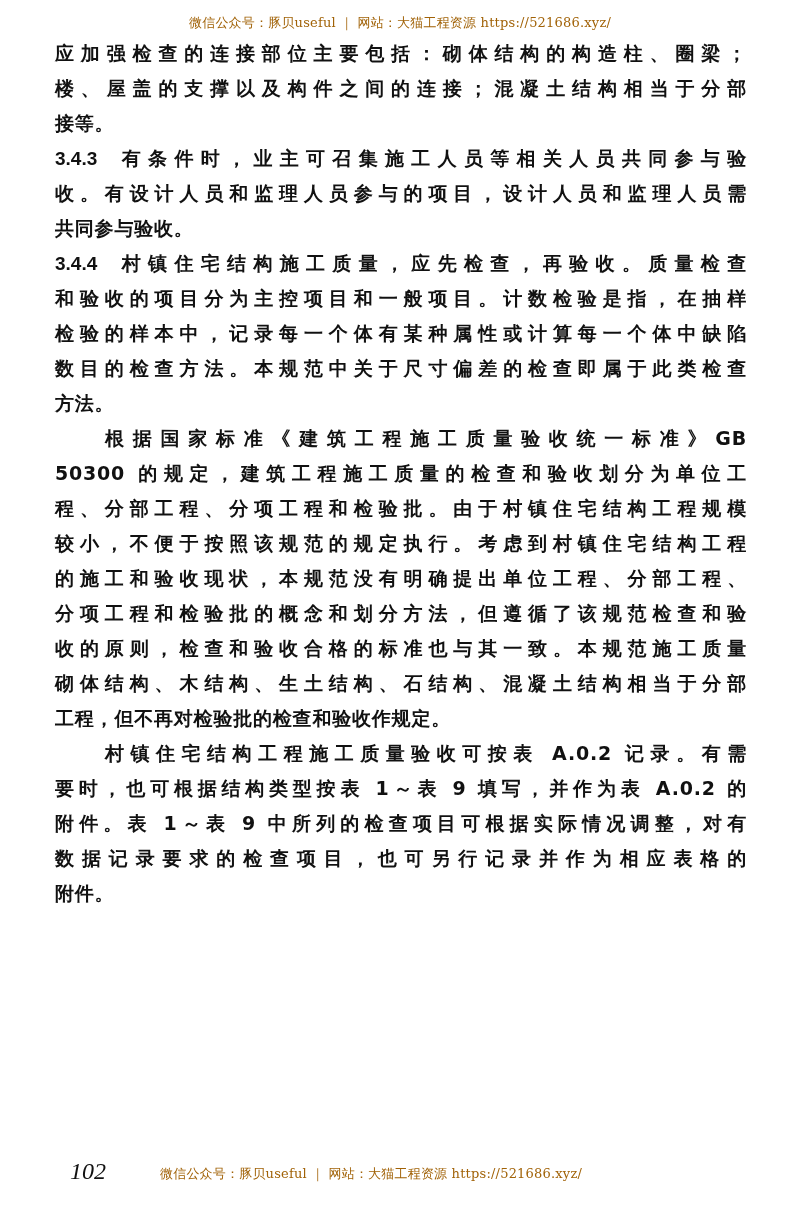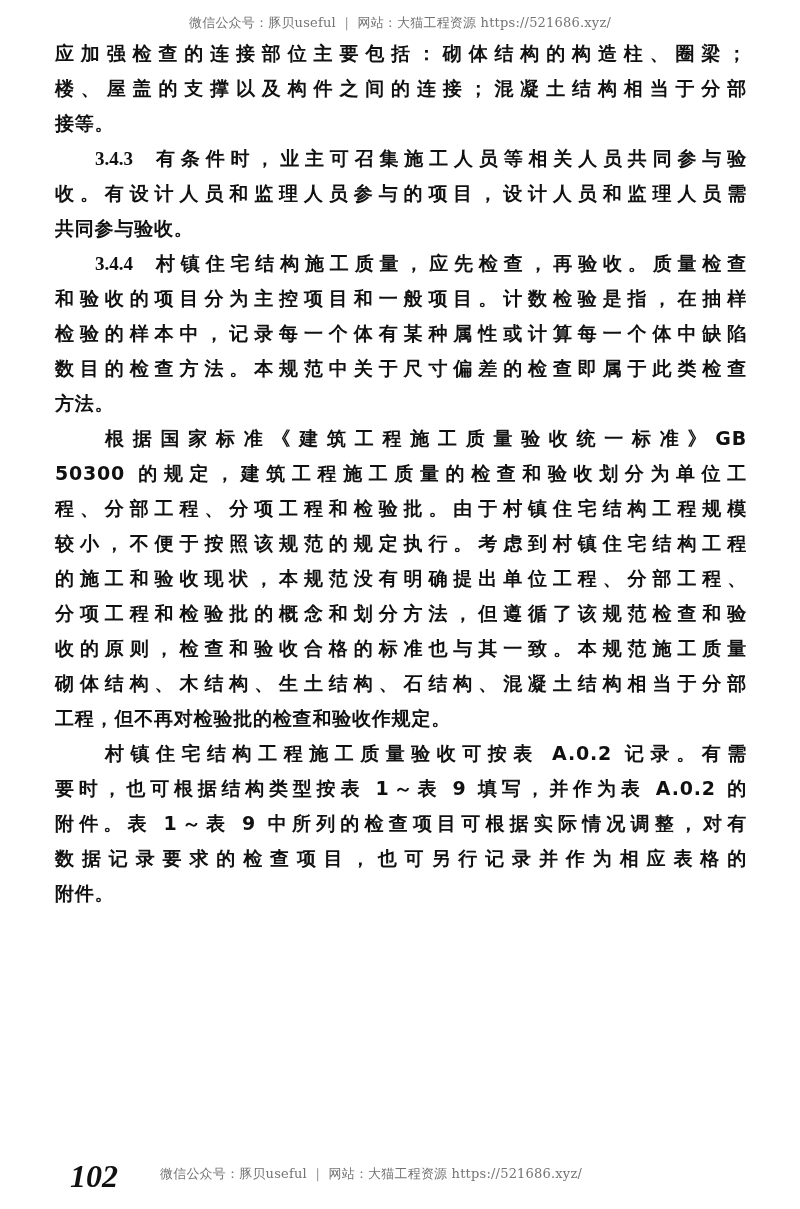--- a/index.html
+++ b/index.html
@@ -15,21 +15,21 @@
       font-family: "DejaVu Sans", "Liberation Sans", sans-serif;
       color: #111111;
     }
     .watermark {
       position: absolute;
       left: 0;
       width: 800px;
       text-align: center;
       font-family: "DejaVu Serif", "Liberation Serif", serif;
       font-size: 13px;
-      color: #737373;
+      color: #a16207;
       letter-spacing: 0.2px;
       white-space: nowrap;
     }
     .watermark.top { top: 14px; }
     .watermark.bottom { top: 1165px; left: 160px; width: auto; text-align: left; }
     .content {
       position: absolute;
       left: 55px;
       top: 36px;
       width: 692px;
@@ -42,34 +42,33 @@
       white-space: nowrap;
       letter-spacing: 0.8px;
       text-align: justify;
       text-align-last: justify;
     }
     .line.last {
       text-align-last: left;
     }
     .indent { padding-left: 50px; }
     .secnum {
-      font-family: Liberation Serif, serif;
+      font-family: Liberation Sans, sans-serif;
       font-weight: bold;
       letter-spacing: 0;
       margin-right: 18px;
-      margin-left: 40px;
     }
     .page-number {
       position: absolute;
       left: 70px;
       top: 1158px;
       font-family: "Liberation Serif", "DejaVu Serif", serif;
       font-style: italic;
-      font-weight: bold;
-      font-size: 32px;
+      font-weight: normal;
+      font-size: 24px;
       color: #111;
     }
   </style>
 </head>
 <body>
 
 <div class="watermark top">微信公众号：豚贝useful ｜ 网站：大猫工程资源 https://521686.xyz/</div>
 
 <div class="content">
 

